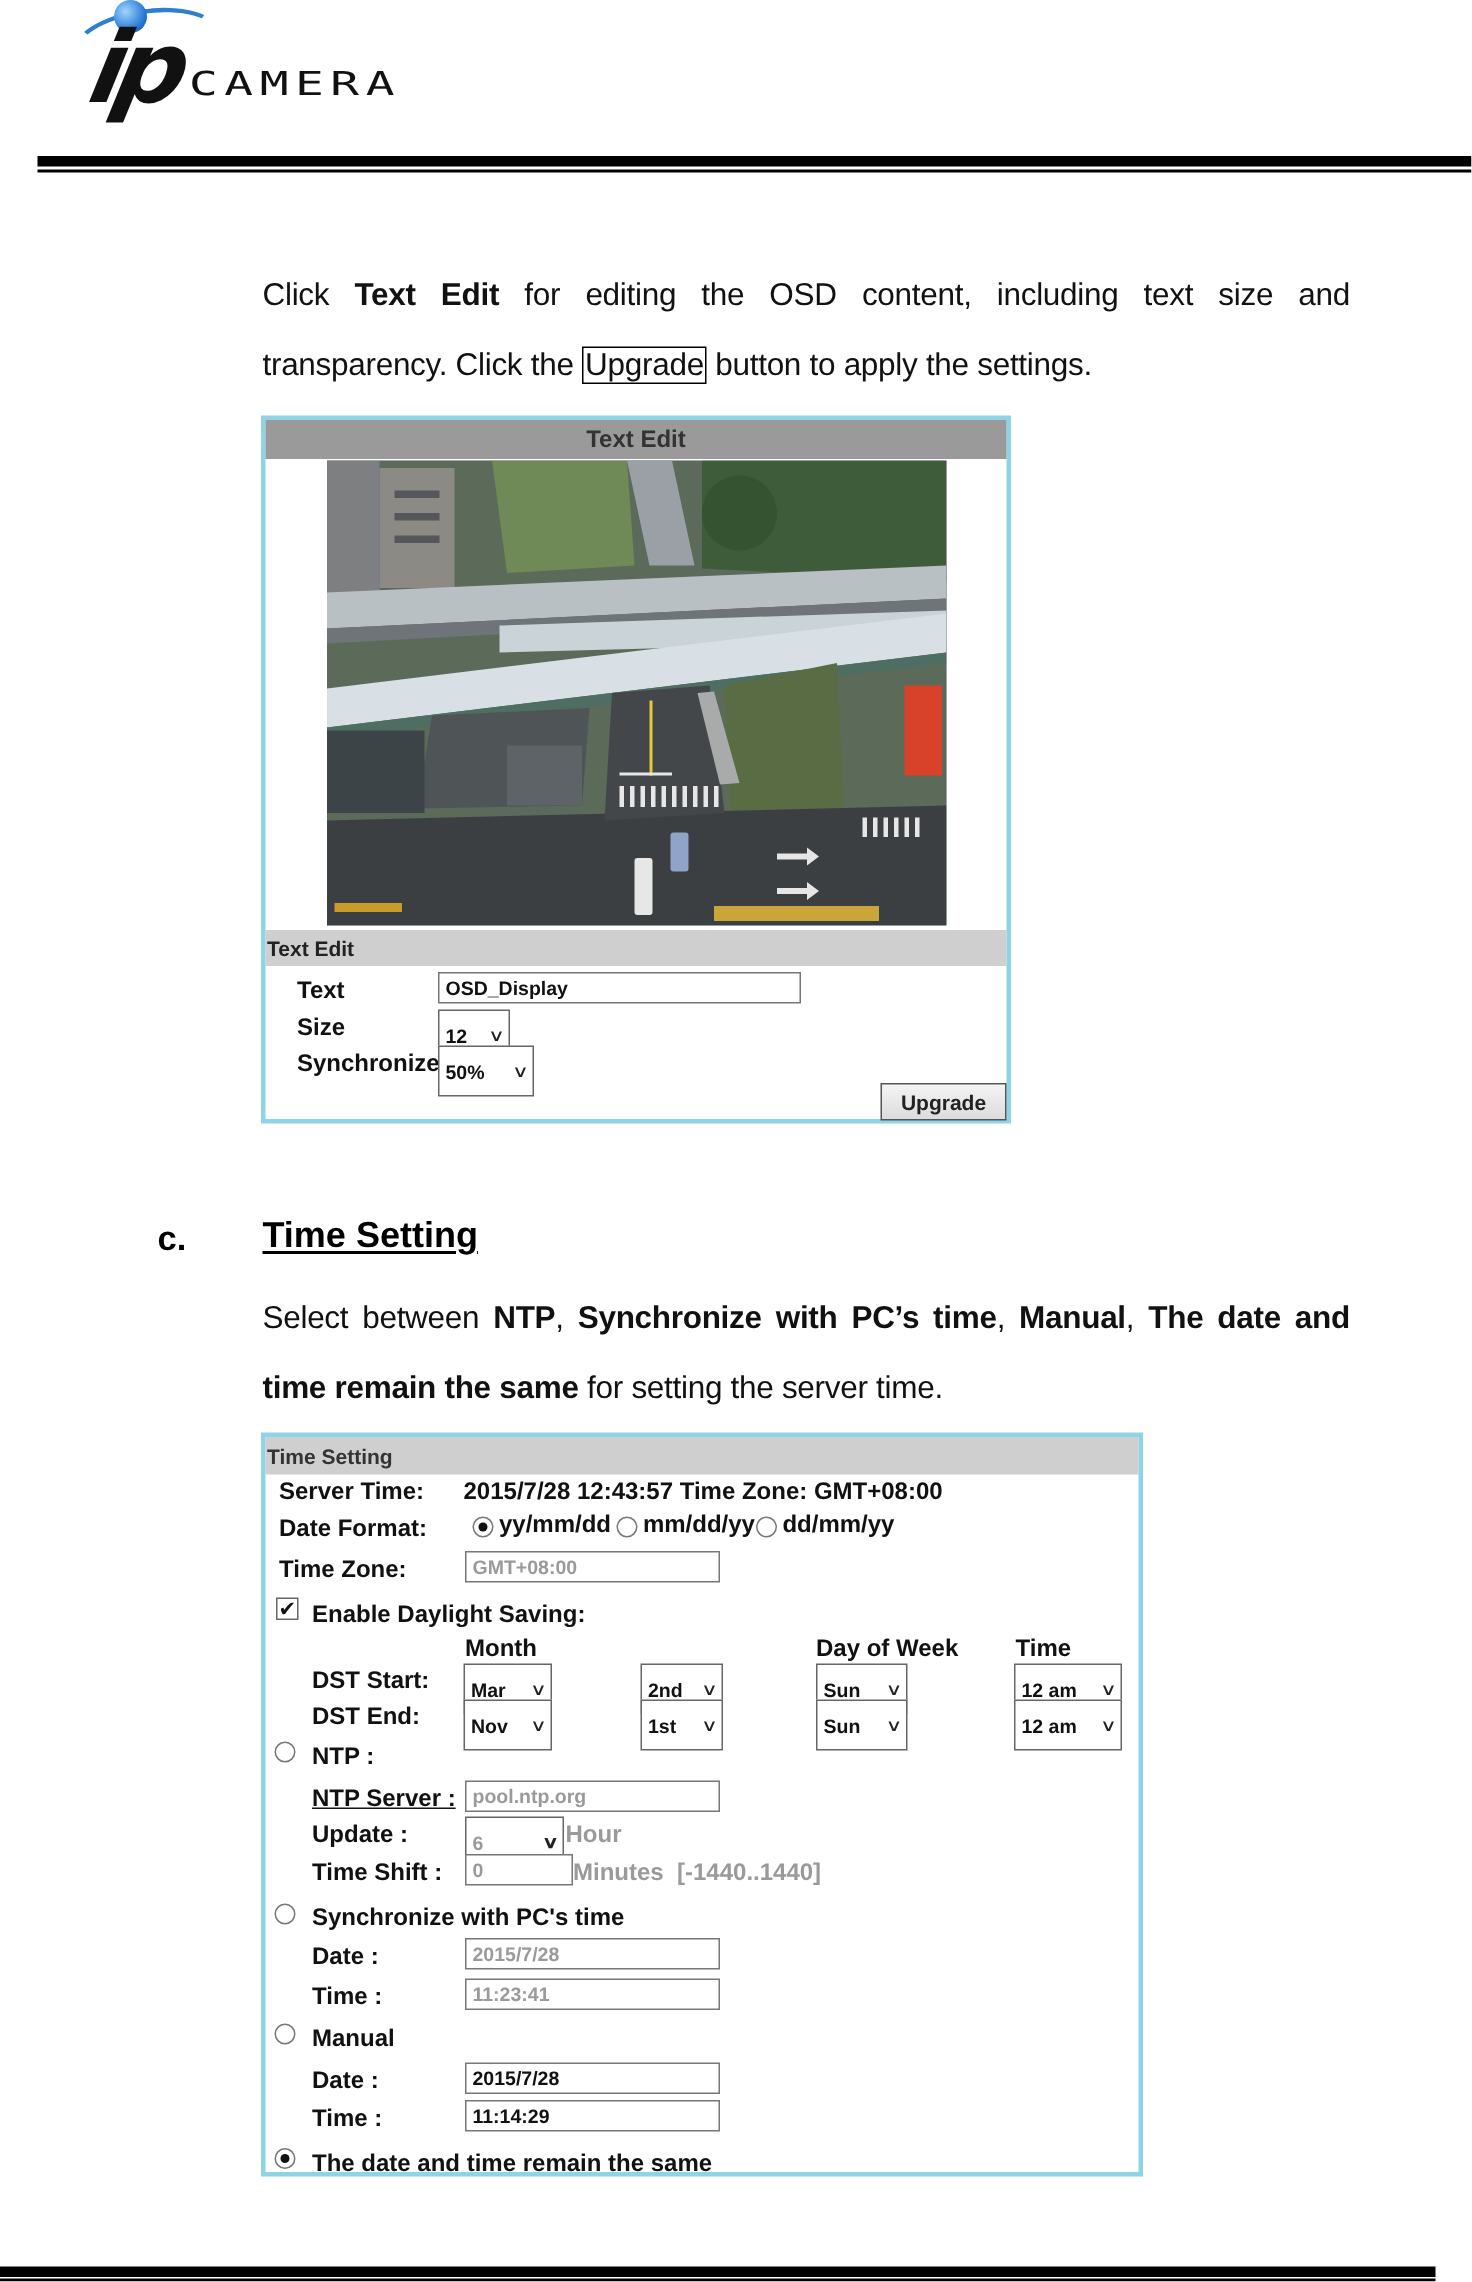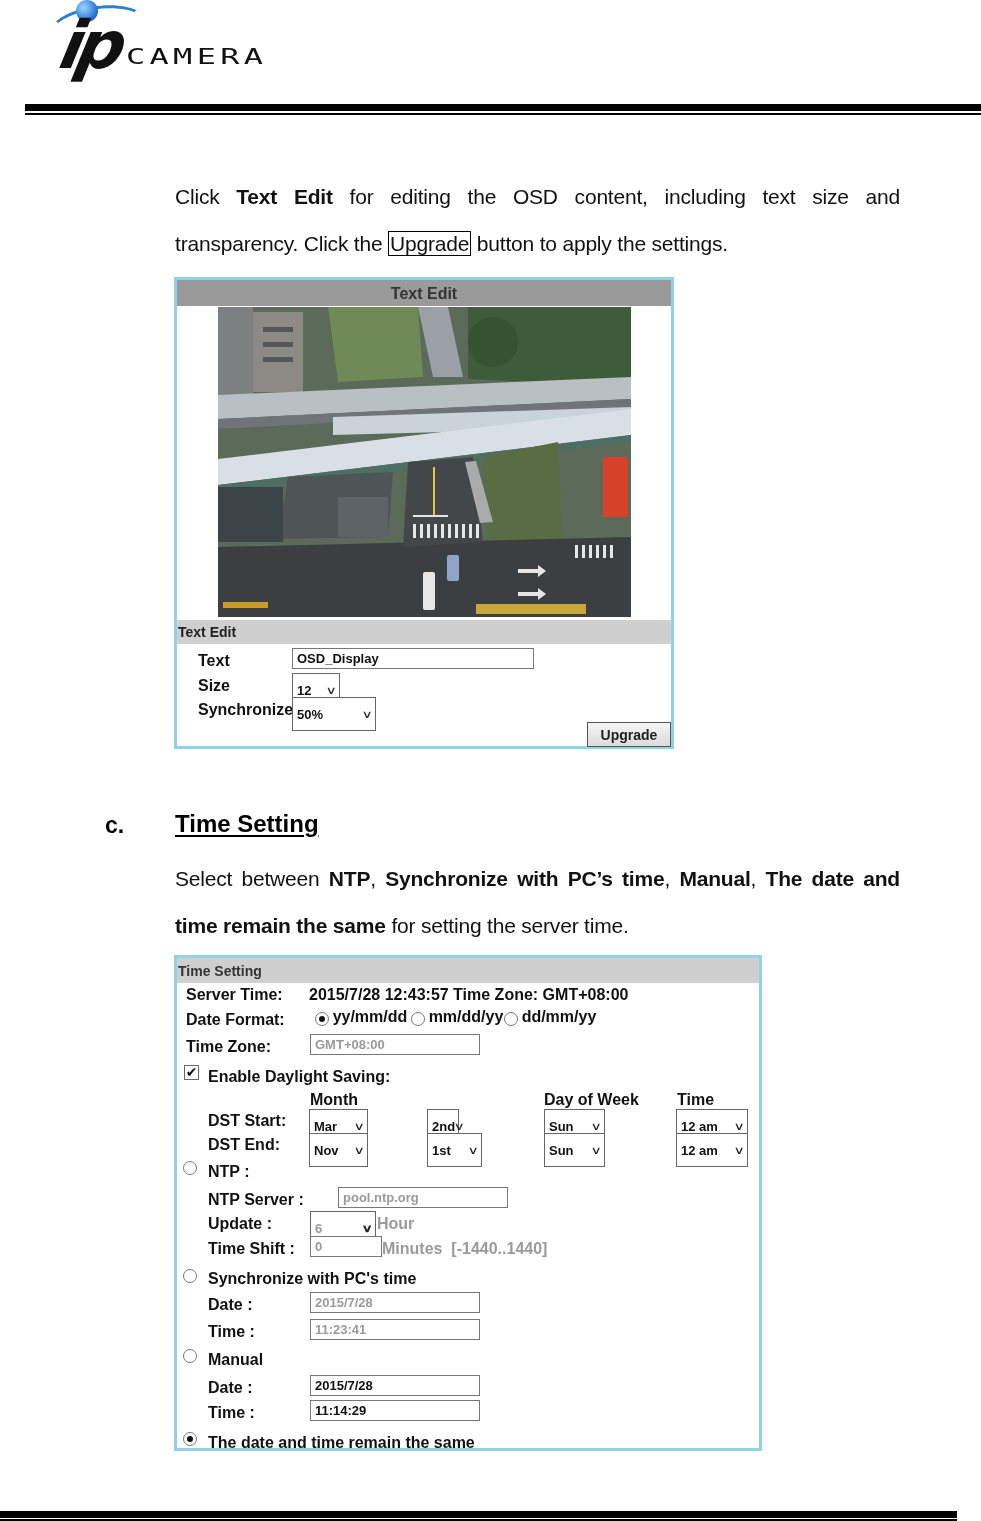--- a/index.html
+++ b/index.html
@@ -147,21 +147,21 @@
       <span>OSD_Display</span>
     </div>
 
   <span class="abs lbl" style="left:21px; top:397px;">Size</span>
   <div class="abs sel" style="left:115px; top:393px; width:48px;">
       <span>12</span>
       <span class="chev">∨</span>
     </div>
 
   <span class="abs lbl" style="left:21px; top:421px;">Synchronize</span>
-  <div class="abs sel" style="left:115px; top:417px; width:84px;">
+  <div class="abs sel" style="left:115px; top:417px; width:64px;">
       <span>50%</span>
       <span class="chev">∨</span>
     </div>
 
   <button class="upgrade-btn">Upgrade</button>
 </div>
 
 <div class="section-letter">c.</div>
 <div class="section-title">Time Setting</div>
 <p class="para para2"><span>Select between </span><b>NTP</b><span>, </span><b>Synchronize with PC’s time</b><span>, </span><b>Manual</b><span>, </span><b>The date and time remain the same</b><span> for setting the server time.</span></p>
@@ -187,21 +187,21 @@
 
   <span class="abs lbl" style="left:133px; top:133px;">Month</span>
   <span class="abs lbl" style="left:367px; top:133px;">Day of Week</span>
   <span class="abs lbl" style="left:500px; top:133px;text-align:center;">Time</span>
 
   <span class="abs lbl" style="left:31px; top:154px;">DST Start:</span>
   <div class="abs sel" style="left:132px; top:151px; width:59px;">
       <span>Mar</span>
       <span class="chev">∨</span>
     </div>
-  <div class="abs sel" style="left:250px; top:151px; width:32px;">
+  <div class="abs sel" style="left:250px; top:151px; width:55px;">
       <span>2nd</span>
       <span class="chev">∨</span>
     </div>
   <div class="abs sel" style="left:367px; top:151px; width:61px;">
       <span>Sun</span>
       <span class="chev">∨</span>
     </div>
   <div class="abs sel" style="left:499px; top:151px; width:72px;">
       <span>12 am</span>
       <span class="chev">∨</span>
@@ -221,22 +221,22 @@
       <span class="chev">∨</span>
     </div>
   <div class="abs sel" style="left:499px; top:175px; width:72px;">
       <span>12 am</span>
       <span class="chev">∨</span>
     </div>
 
   <span class="abs" style="left:6px; top:201px;"><span class="radio"></span></span>
   <span class="abs lbl" style="left:31px; top:205px;">NTP :</span>
 
-  <span class="abs lbl" style="left:31px; top:233px;">NTP Server :</span>
-  <div class="abs inp disabled" style="left:133px; top:229px; width:170px;margin-left:28px;">
+  <span class="abs lbl" style="left:31px; top:233px;text-decoration:underline;">NTP Server :</span>
+  <div class="abs inp disabled" style="left:133px; top:229px; width:170px;">
       <span>pool.ntp.org</span>
     </div>
 
   <span class="abs lbl" style="left:31px; top:257px;">Update :</span>
   <div class="abs sel disabled" style="left:133px; top:253px; width:66px;">
       <span>6</span>
       <span class="chev" style="font-weight:bold;">∨</span>
     </div>
   <span class="abs lbl" style="left:200px; top:257px; color:#9a9a9a;">Hour</span>
 

